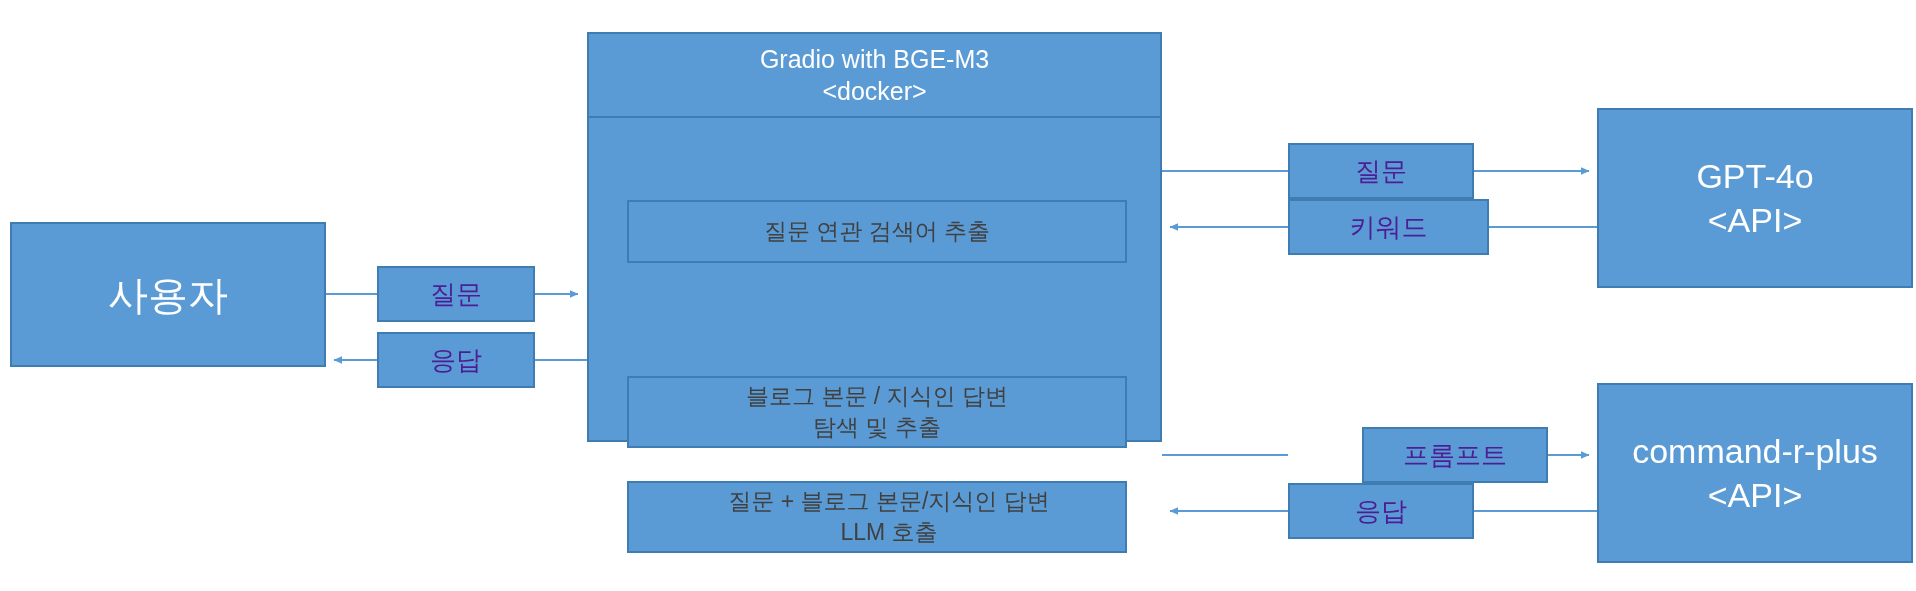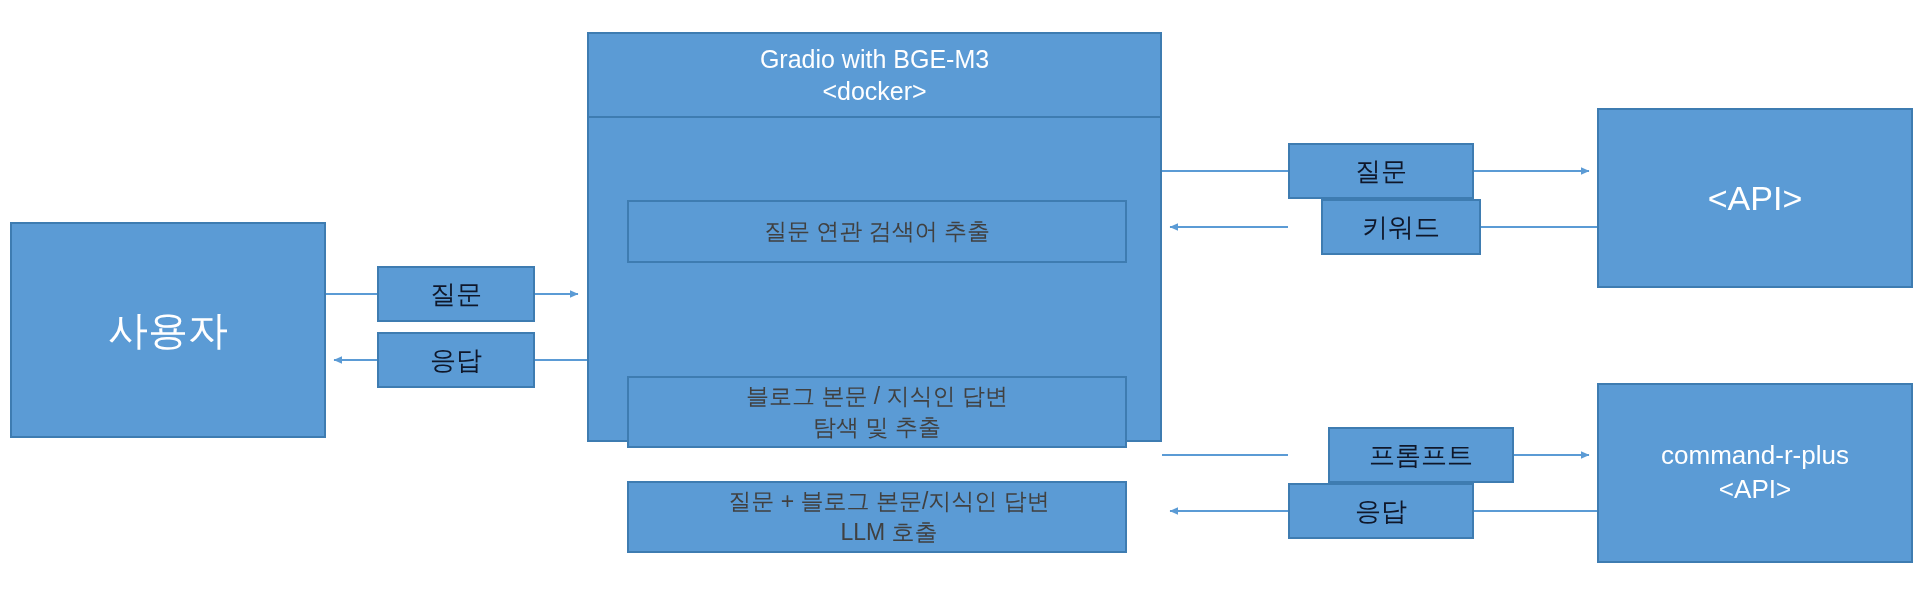--- a/index.html
+++ b/index.html
@@ -31,21 +31,21 @@
     align-items: center;
     justify-content: center;
     text-align: center;
     line-height: 1.25;
   }
   .node .line { display: block; white-space: pre; }
 
   
   #user-box {
     left: 10px; top: 222px;
-    width: 316px; height: 216px;
+    width: 316px; height: 145px;
     font-size: 40px;
     font-weight: 400;
   }
 
   
   #gradio-container {
     left: 587px; top: 32px;
     width: 575px; height: 410px;
     display: block;
     padding: 0;
@@ -90,42 +90,42 @@
   
   #gpt4o-box {
     left: 1597px; top: 108px;
     width: 316px; height: 180px;
     font-size: 34px;
     line-height: 1.3;
   }
   #commandr-box {
     left: 1597px; top: 383px;
     width: 316px; height: 180px;
-    font-size: 26px;
+    font-size: 34px;
     line-height: 1.3;
   }
 
   
   .chip {
     position: absolute;
     background: #5B9BD5;
     border: 2px solid #3E7CB1;
     box-sizing: border-box;
-    color: #0f172a;
+    color: #4c1d95;
     display: flex;
     align-items: center;
     justify-content: center;
     font-size: 26px;
     text-align: center;
   }
   #chip-question-user { left: 377px; top: 266px;  width: 158px; height: 56px; }
   #chip-response-user { left: 377px; top: 332px;  width: 158px; height: 56px; }
   #chip-question-gpt  { left: 1288px; top: 143px; width: 186px; height: 56px; }
-  #chip-keyword-gpt   { left: 1288px; top: 199px; width: 160px; height: 56px; margin-left: 33px; }
-  #chip-prompt-cmd    { left: 1328px; top: 427px; width: 186px; height: 56px; }
+  #chip-keyword-gpt   { left: 1288px; top: 199px; width: 201px; height: 56px; }
+  #chip-prompt-cmd    { left: 1362px; top: 427px; width: 186px; height: 56px; }
   #chip-response-cmd  { left: 1288px; top: 483px; width: 186px; height: 56px; }
 
   svg#wires {
     position: absolute;
     left: 0; top: 0;
     width: 1916px;
     height: 591px;
     pointer-events: none;
   }
 </style>
@@ -180,20 +180,21 @@
       <span class="line">탐색 및 추출</span>
     </div>
 
     <div class="subnode" id="sub-3">
       <span class="line">질문 + 블로그 본문/지식인 답변</span>
       <span class="line">LLM 호출</span>
     </div>
   </div>
 
   <div class="node" id="gpt4o-box">
+    <span class="line">GPT-4o</span>
     <span class="line">&lt;API&gt;</span>
   </div>
 
   <div class="node" id="commandr-box">
     <span class="line">command-r-plus</span>
     <span class="line">&lt;API&gt;</span>
   </div>
 
   <div class="chip" id="chip-question-user">질문</div>
   <div class="chip" id="chip-response-user">응답</div>

